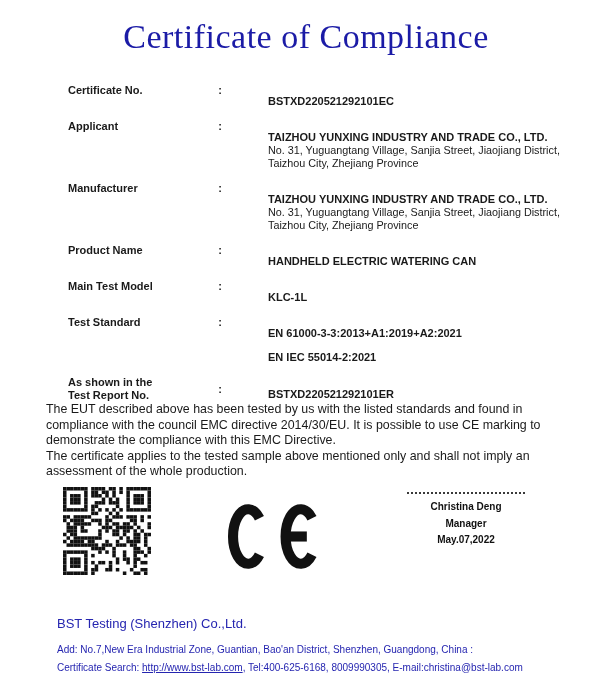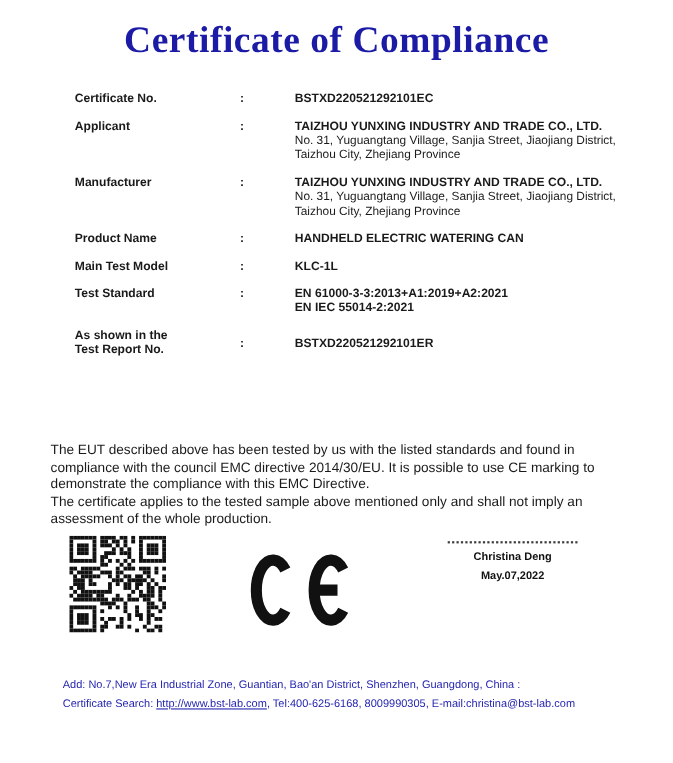--- a/index.html
+++ b/index.html
@@ -2,33 +2,33 @@
 <html style="--blue: #1b1ba6; --blue2: #2525b0; --ink: #1a1a1a;"><head>
 <meta charset="utf-8">
 <style>
   html,body{margin:0;padding:0;background:#ffffff;}
   .page{
     position:relative;width:612px;height:694px;background:#fff;overflow:hidden;
     font-family:"Liberation Sans",sans-serif;color:var(--ink,#1a1a1a);
   }
   .title{
     position:absolute;top:18px;left:0;width:612px;margin:0;text-align:center;
-    font-family:"Liberation Serif",serif;font-weight:bold;font-size:34px;
+    font-family:"Liberation Serif",serif;font-weight:normal;font-size:34px;
     letter-spacing:0.5px;color:var(--blue,#1b1ba6);
   }
   .fields{position:absolute;top:84px;left:68px;width:514px;}
   .field-row{display:flex;align-items:flex-start;margin-bottom:12px;gap:40px;}
   .field-label{
     width:104px;flex:0 0 104px;font-weight:bold;font-size:11px;line-height:13px;
     white-space:pre-line;
   }
   .field-colon{width:16px;flex:0 0 16px;font-weight:bold;font-size:11px;line-height:13px;text-align:center;}
   .field-values{flex:1;max-width:394px;}
   .field-line{font-size:10.8px;line-height:13px;}
-  .field-line.bold{font-weight:bold;font-size:11px;}
+  .field-line.bold{font-weight:bold;font-size:11px;margin-top:11px;}
   .statement{position:absolute;top:354px;left:46px;width:540px;margin-top:48px;}
   .statement p{margin:0;font-size:12.4px;line-height:15.6px;}
   .qr{position:absolute;left:63px;top:487px;width:88px;height:88px;}
   .ce{position:absolute;left:227px;top:503px;width:96px;height:67px;}
   .sig{position:absolute;left:396px;top:492px;width:140px;text-align:center;}
   .sig-line{width:118px;margin:0 auto 5px auto;border-top:2px dotted #3a3a3a;height:0;}
   .sig-name,.sig-role,.sig-date{font-weight:bold;font-size:10px;line-height:16.5px;color:#111;}
   .footer{position:absolute;left:57px;top:616px;width:548px;color:var(--blue2,#2525b0);}
   .footer-company{font-size:13px;line-height:16px;margin-bottom:11px;}
   .footer-address{font-size:10px;line-height:13px;margin-bottom:5px;}
@@ -428,21 +428,23 @@
     <svg width="96" height="67" viewBox="0 0 95 66" fill="none" stroke="#111" stroke-width="10">
       <path d="M 32.1 14.9 A 15 27 0 1 0 32.1 51.1"></path>
       <path d="M 84.1 14.9 A 15 27 0 1 0 84.1 51.1"></path>
       <path d="M 58.5 33 L 79 33"></path>
     </svg>
   </div>
 
   <div class="sig">
     <div class="sig-line"></div>
     <div class="sig-name">Christina Deng</div>
+    <div class="sig-role">Manager</div>
     <div class="sig-date">May.07,2022</div>
   </div>
 
   <div class="footer">
+    <div class="footer-company">BST Testing (Shenzhen) Co.,Ltd.</div>
     <div class="footer-address">Add: No.7,New Era Industrial Zone, Guantian, Bao'an District, Shenzhen, Guangdong, China :</div>
     <div class="footer-search"><span>Certificate Search: </span><a class="footer-link">http://www.bst-lab.com</a><span>, Tel:400-625-6168, 8009990305, E-mail:christina@bst-lab.com</span></div>
   </div>
 
 </div>
 
 </body></html>

